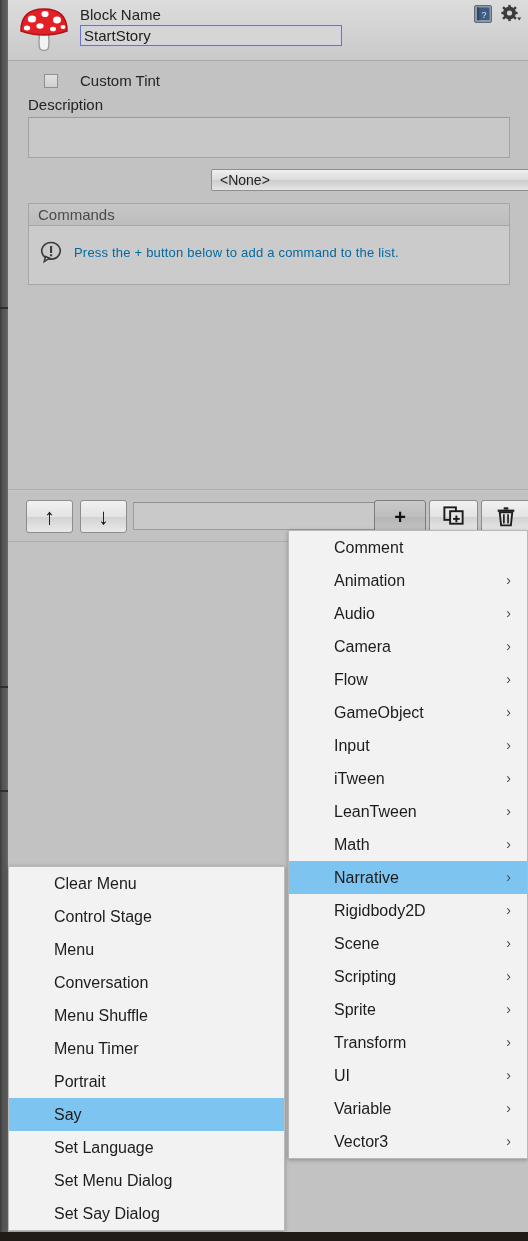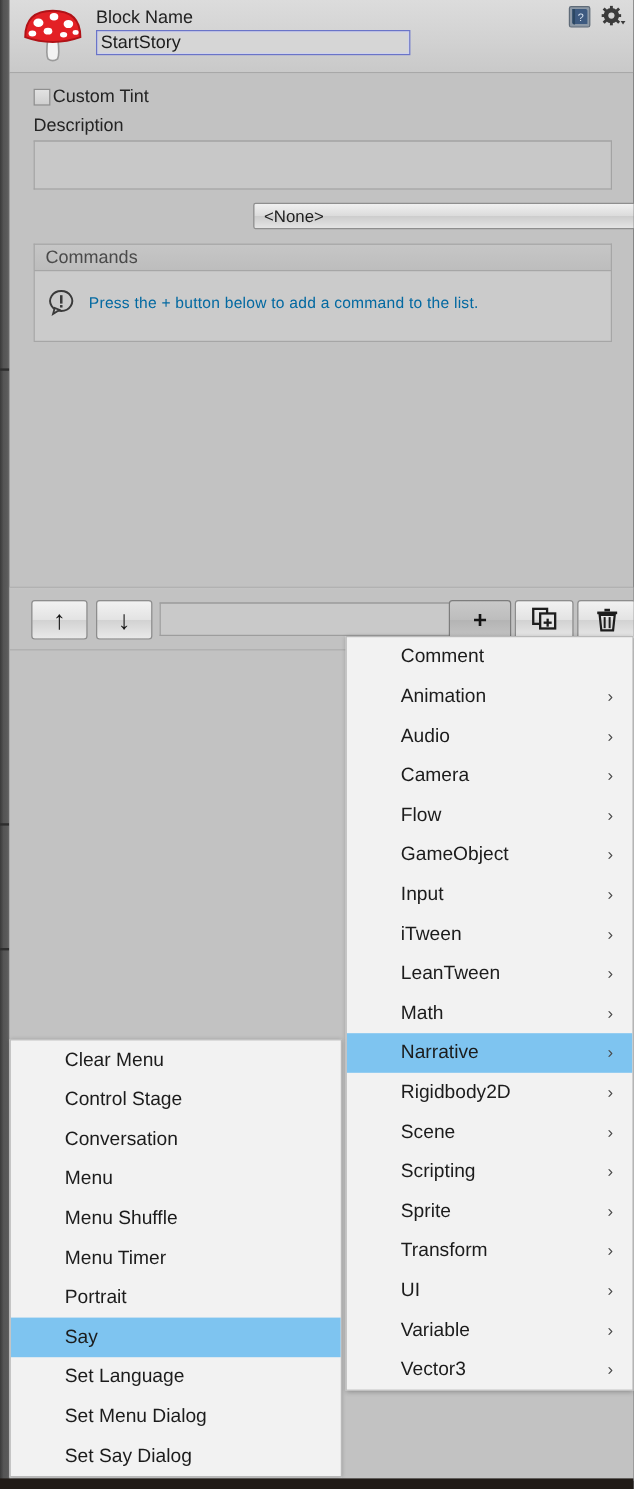--- a/index.html
+++ b/index.html
@@ -77,22 +77,22 @@
   .icon-book { width: 20px; height: 20px; }
   .icon-gear { width: 22px; height: 20px; }
 
   
   .insp-body {
     position: absolute; left: 0; top: 61px;
     width: 520px; height: 1173px;
     background: #c2c2c2;
   }
   .row-tint {
-    position: absolute; left: 20px; top: 11px;
-    display: flex; align-items: center; gap: 2px;
+    position: absolute; left: 36px; top: 11px;
+    display: flex; align-items: center; gap: 22px;
   }
   .cbox {
     width: 14px; height: 14px;
     background: linear-gradient(to bottom,#e2e2e2,#cfcfcf);
     border: 1px solid #8f8f8f;
     box-sizing: border-box;
   }
   .t-label { font-size: 15px; color: #242424; }
   .label-desc {
     position: absolute; left: 20px; top: 35px;
@@ -368,22 +368,22 @@
       <div class="menu-item"><span>Sprite</span><span class="chev">›</span></div>
       <div class="menu-item"><span>Transform</span><span class="chev">›</span></div>
       <div class="menu-item"><span>UI</span><span class="chev">›</span></div>
       <div class="menu-item"><span>Variable</span><span class="chev">›</span></div>
       <div class="menu-item"><span>Vector3</span><span class="chev">›</span></div>
     </div>
 
   <div class="menu menu-sub" id="menu-sub">
       <div class="menu-item"><span>Clear Menu</span></div>
       <div class="menu-item"><span>Control Stage</span></div>
+      <div class="menu-item"><span>Menu</span></div>
       <div class="menu-item"><span>Conversation</span></div>
-      <div class="menu-item"><span>Menu</span></div>
       <div class="menu-item"><span>Menu Shuffle</span></div>
       <div class="menu-item"><span>Menu Timer</span></div>
       <div class="menu-item"><span>Portrait</span></div>
       <div class="menu-item selected"><span>Say</span></div>
       <div class="menu-item"><span>Set Language</span></div>
       <div class="menu-item"><span>Set Menu Dialog</span></div>
       <div class="menu-item"><span>Set Say Dialog</span></div>
     </div>
 
   <div class="chrome-bottom"></div>

